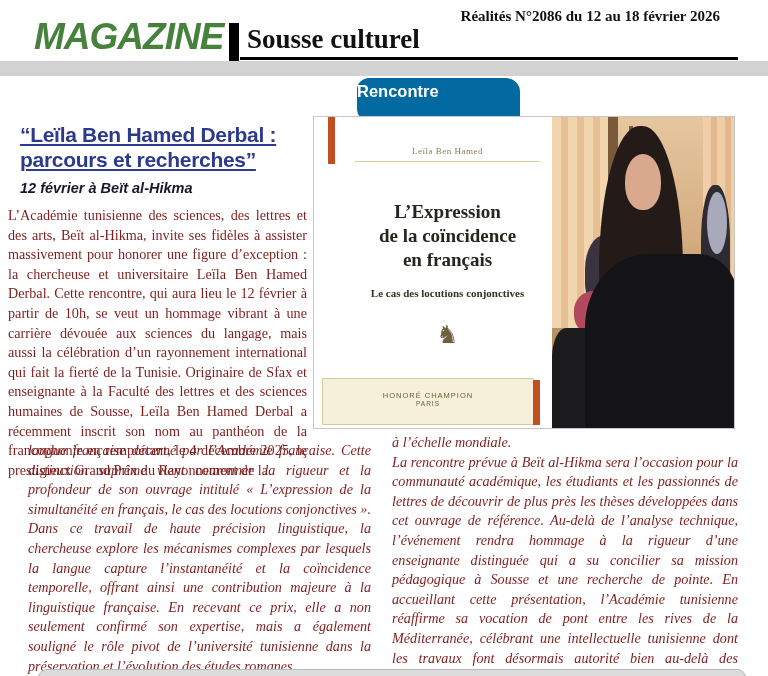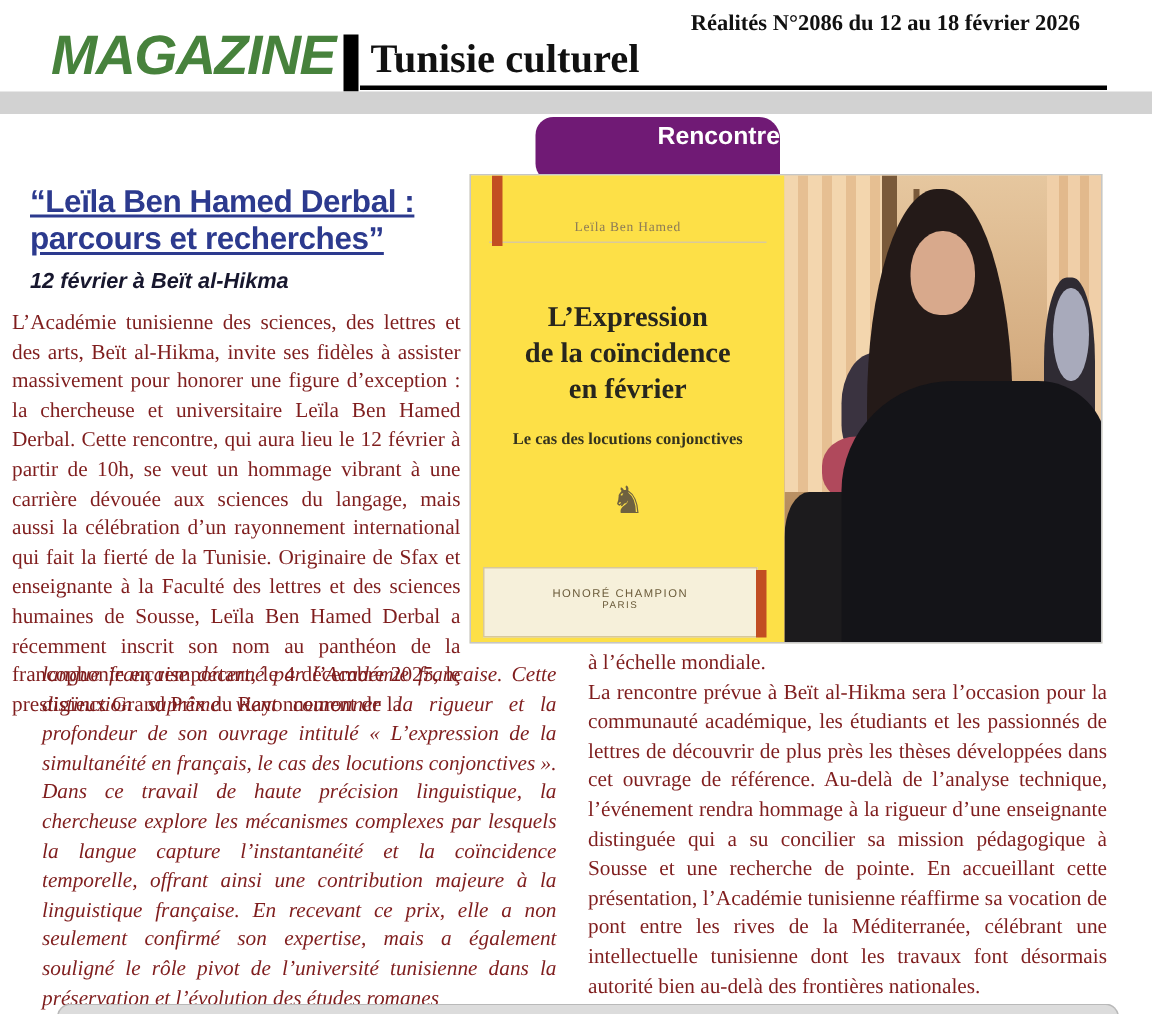--- a/index.html
+++ b/index.html
@@ -26,22 +26,22 @@
     font:bold 27px/1.1 "Liberation Serif", serif; color:#111;
   }
   .section-underline {
     position:absolute; left:240px; top:57px; width:498px; height:3px; background:#000;
   }
   .gray-band {
     position:absolute; left:0; top:61px; width:768px; height:15px; background:#d2d2d2;
   }
   .rencontre-badge {
     position:absolute; left:357px; top:78px; width:163px; height:43px;
-    background:#701a75; border-radius:12px 14px 0 12px;
-    color:#fff; font:bold 16.5px/27px "Liberation Sans", sans-serif; text-align:right;
+    background:#0369a1; border-radius:12px 14px 0 12px;
+    color:#fff; font:bold 16.5px/27px "Liberation Sans", sans-serif; text-align:left;
   }
 
   
   .top-left-col { position:absolute; left:8px; top:106px; width:299px; }
   .article-title {
     margin:16px 0 0 12px;
     font:bold 21px/25px "Liberation Sans", sans-serif;
     color:#2c3a8e; letter-spacing:-0.3px;text-decoration:underline;
   }
   .article-subtitle {
@@ -49,28 +49,28 @@
     font:italic bold 14.5px/18px "Liberation Sans", sans-serif; color:#17172e;
   }
   .body-text {
     margin:9px 0 0 0;
     font:14.2px/19.6px "Liberation Serif", serif;
     text-align:justify; color:#7f1d1d;
   }
   .bottom-row { position:absolute; left:28px; top:433px; width:710px; display:flex; gap:21px; }
   .col-bl { width:343px; flex:0 0 343px; margin-top:8px;font-style:italic; }
   .col-br { flex:1; }
-  .col-br p { margin:0; }
+  .col-br p { margin:0;font-style:italic; }
 
   
   .photo-frame {
     position:absolute; left:313px; top:116px; width:420px; height:311px;
     border:1px solid #c6c6c6; display:flex; margin:0; padding:0; background:#f4eed6;
   }
-  .book-cover { position:relative; flex:0 0 209px; background:#fde047; overflow:hidden; }
+  .book-cover { position:relative; flex:0 0 209px; background:#ffffff; overflow:hidden;padding-left:29px; }
   .cover-bar-top { position:absolute; left:14px; top:0; width:7px; height:47px; background:#c24e22; }
   .cover-author {
     margin-top:29px; text-align:center;
     font:9px/11px "Liberation Serif", serif; color:#8d7c57; letter-spacing:.5px;
   }
   .cover-rule { border:none; border-top:1px solid #d9c99c; margin:4px 12px 0; }
   .cover-title {
     margin:38px 4px 0; text-align:center;
     font:600 19px/24px "Liberation Serif", serif; color:#27261e;
   }
@@ -125,38 +125,38 @@
 </style>
 </head>
 <body>
 
 <div class="page">
 
   <div class="issue-line">Réalités N°2086 du 12 au 18 février 2026</div>
 
   <div class="magazine-title">MAGAZINE</div>
   <div class="masthead-divider"></div>
-  <div class="section-title">Tunisie culturel</div>
+  <div class="section-title">Sousse culturel</div>
   <div class="section-underline"></div>
   <div class="gray-band"></div>
 
   <div class="rencontre-badge">Rencontre</div>
 
   <div class="top-left-col">
     <h1 class="article-title"><span>“Leïla Ben Hamed Derbal :</span><br><span>parcours et recherches”</span></h1>
     <div class="article-subtitle">12 février à Beït al-Hikma</div>
     <p class="body-text">L’Académie tunisienne des sciences, des lettres et des arts, Beït al-Hikma, invite ses fidèles à assister massivement pour honorer une figure d’exception : la chercheuse et universitaire Leïla Ben Hamed Derbal. Cette rencontre, qui aura lieu le 12 février à partir de 10h, se veut un hommage vibrant à une carrière dévouée aux sciences du langage, mais aussi la célébration d’un rayonnement international qui fait la fierté de la Tunisie. Originaire de Sfax et enseignante à la Faculté des lettres et des sciences humaines de Sousse, Leïla Ben Hamed Derbal a récemment inscrit son nom au panthéon de la francophonie en remportant, le 4 décembre 2025, le prestigieux Grand Prix du Rayonnement de la</p>
   </div>
 
   <figure class="photo-frame">
     <div class="book-cover">
       <div class="cover-bar-top"></div>
       <div class="cover-author">Leïla Ben Hamed</div>
       <hr class="cover-rule">
-      <div class="cover-title"><span>L’Expression</span><br><span>de la coïncidence</span><br><span>en février</span></div>
+      <div class="cover-title"><span>L’Expression</span><br><span>de la coïncidence</span><br><span>en français</span></div>
       <div class="cover-sub">Le cas des locutions conjonctives</div>
       <div class="cover-emblem">♞</div>
       <div class="publisher-box">
         <div class="pub-name">HONORÉ CHAMPION</div>
         <div class="pub-city">PARIS</div>
       </div>
       <div class="cover-bar-bottom"></div>
     </div>
     <div class="photo">
       <div class="curtain-left"></div>

